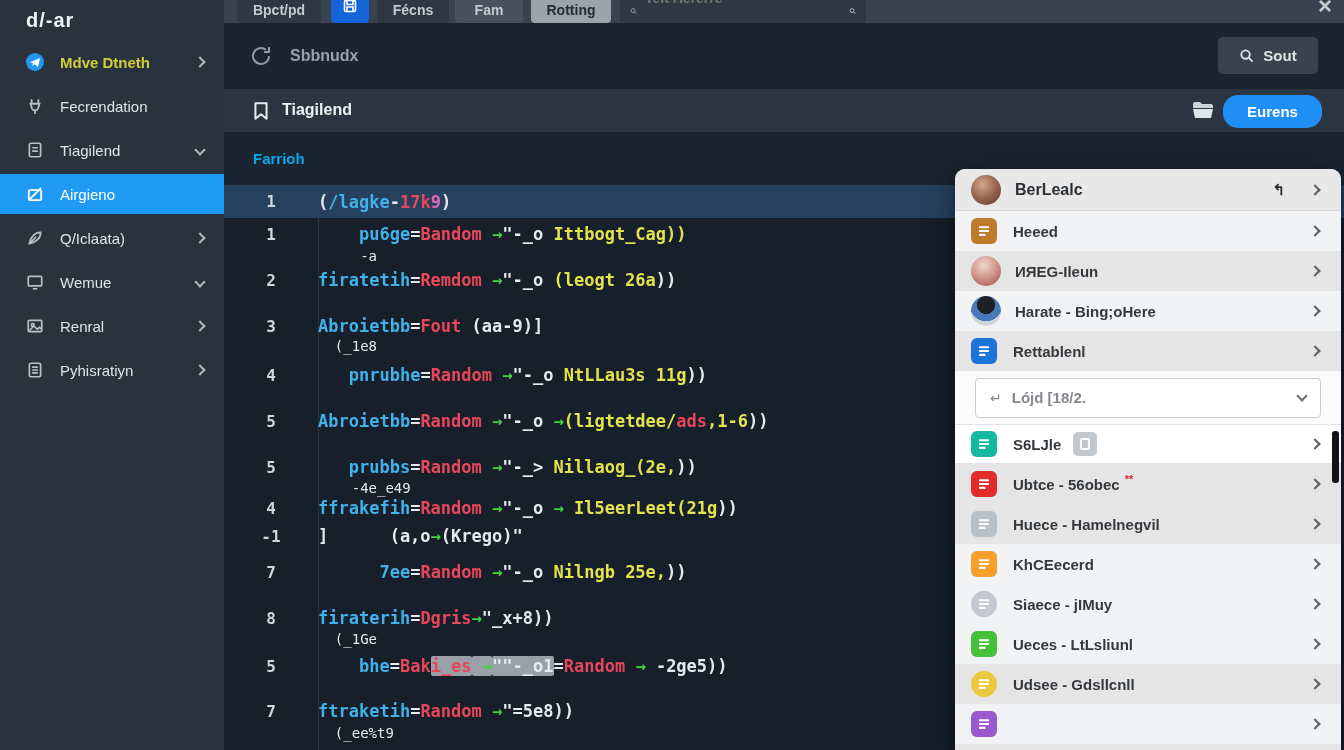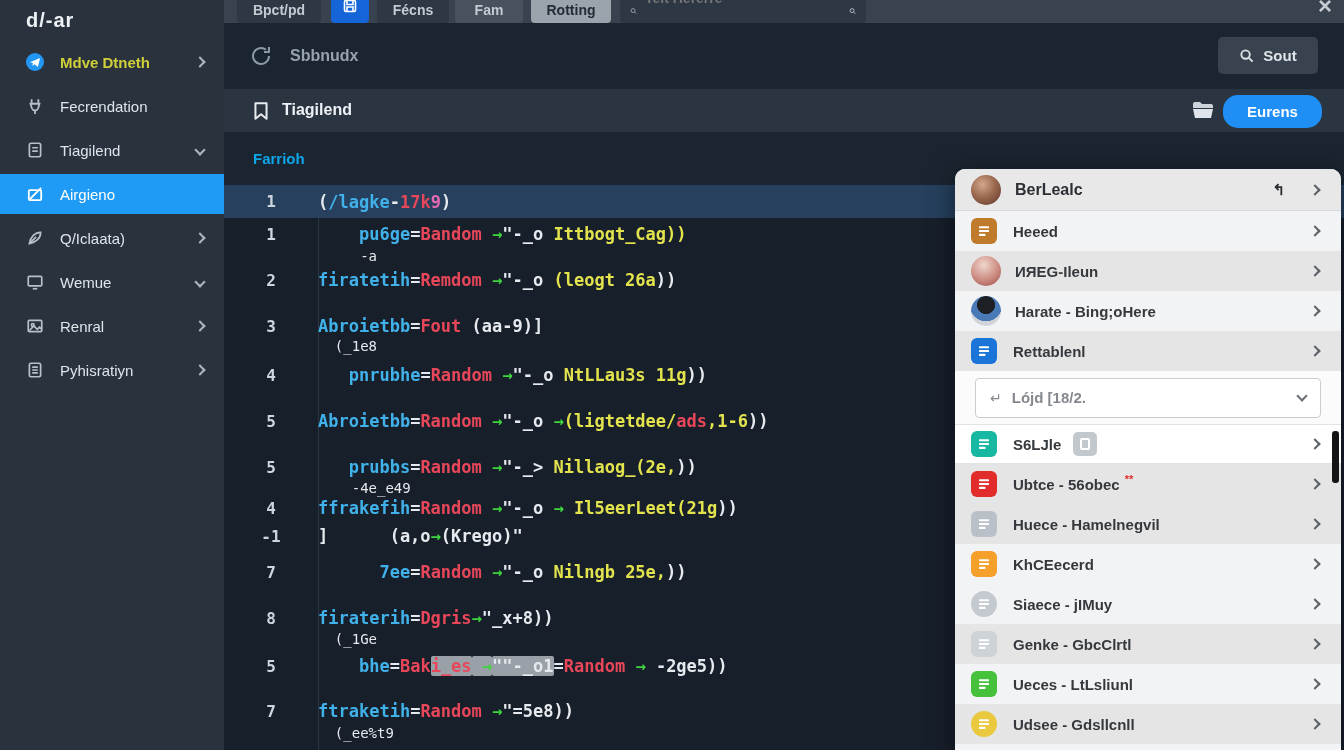--- a/index.html
+++ b/index.html
@@ -425,31 +425,20 @@
         <span class="p-ico round" style="background: rgb(195, 201, 207);">
           <svg viewBox="0 0 16 16" fill="#fff">
             <rect x="3" y="3.2" width="10" height="2.1" rx=".6"></rect>
             <rect x="3" y="7" width="10" height="2.1" rx=".6"></rect>
             <rect x="3" y="10.8" width="6.5" height="2.1" rx=".6"></rect>
           </svg>
         </span>
         <span class="p-lbl">Siaece - jIMuy</span>
         <span class="p-chev"></span>
       </div>
-      <div class="p-row">
-        <span class="p-ico" style="background: rgb(206, 211, 216);">
-          <svg viewBox="0 0 16 16" fill="#fff">
-            <rect x="3" y="3.2" width="10" height="2.1" rx=".6"></rect>
-            <rect x="3" y="7" width="10" height="2.1" rx=".6"></rect>
-            <rect x="3" y="10.8" width="6.5" height="2.1" rx=".6"></rect>
-          </svg>
-        </span>
-        <span class="p-lbl">Genke - GbcClrtl</span>
-        <span class="p-chev"></span>
-      </div>
       <div class="p-row alt">
         <span class="p-ico" style="background: rgb(70, 193, 60);">
           <svg viewBox="0 0 16 16" fill="#fff">
             <rect x="3" y="3.2" width="10" height="2.1" rx=".6"></rect>
             <rect x="3" y="7" width="10" height="2.1" rx=".6"></rect>
             <rect x="3" y="10.8" width="6.5" height="2.1" rx=".6"></rect>
           </svg>
         </span>
         <span class="p-lbl">Ueces - LtLsliunl</span>
         <span class="p-chev"></span>

